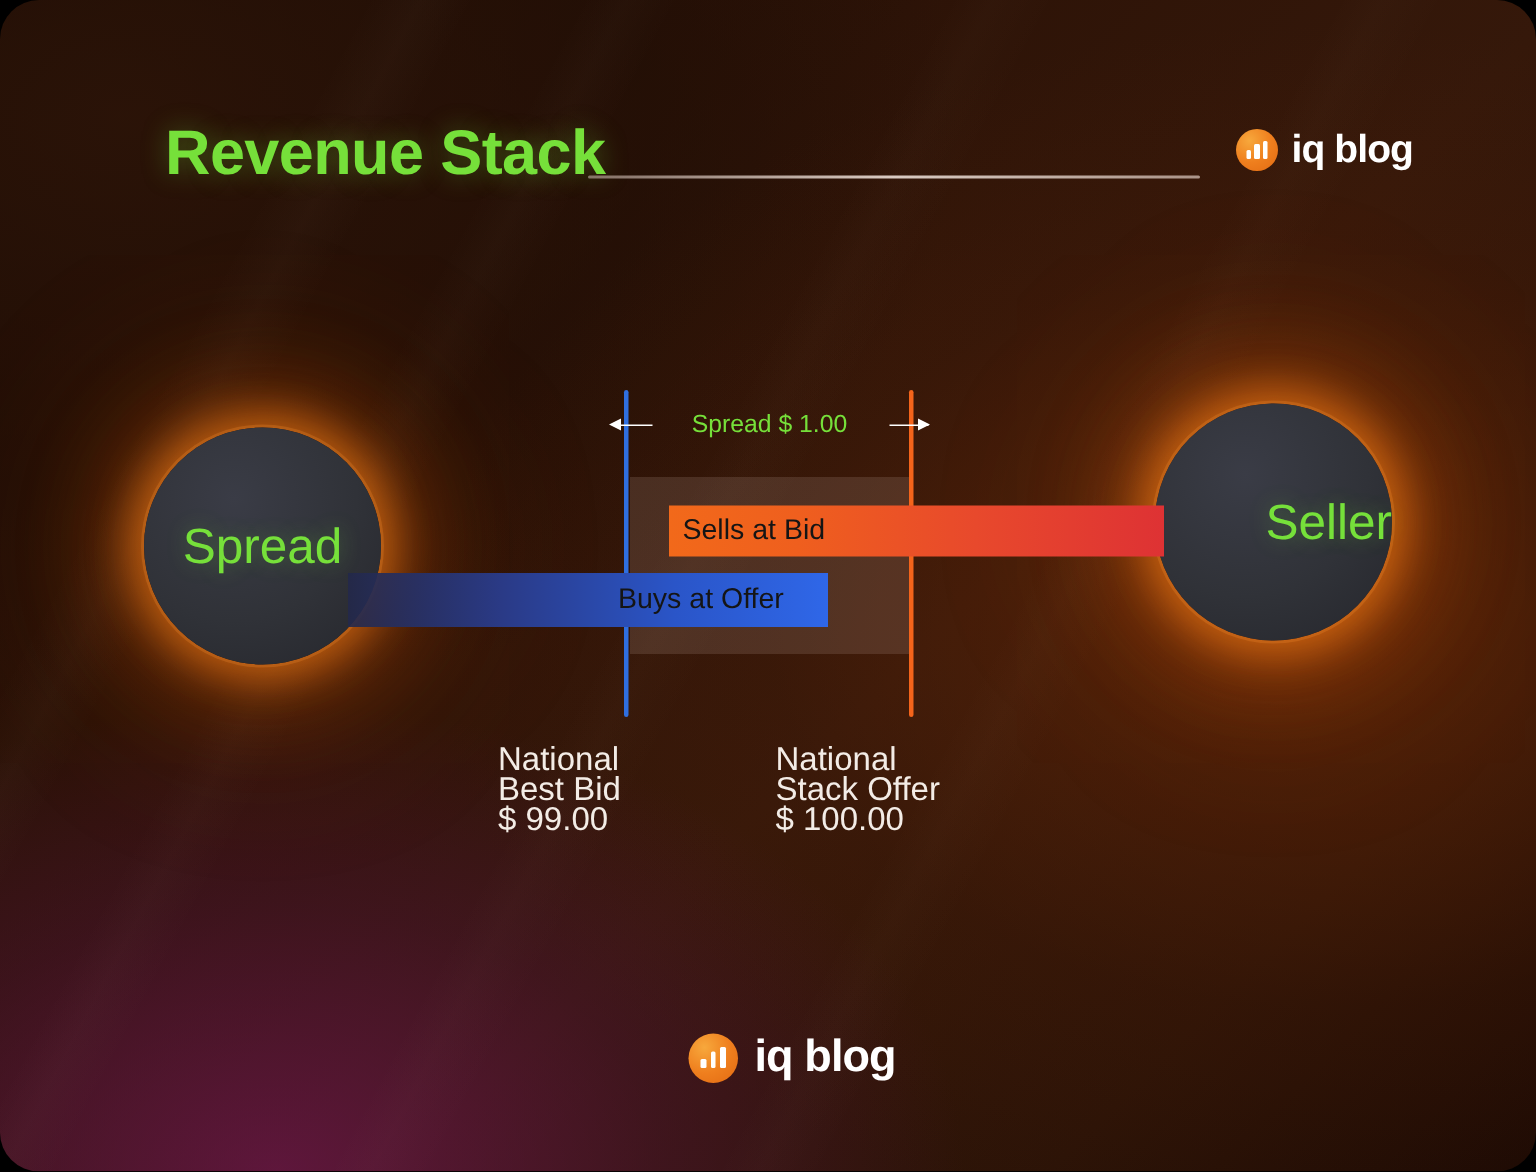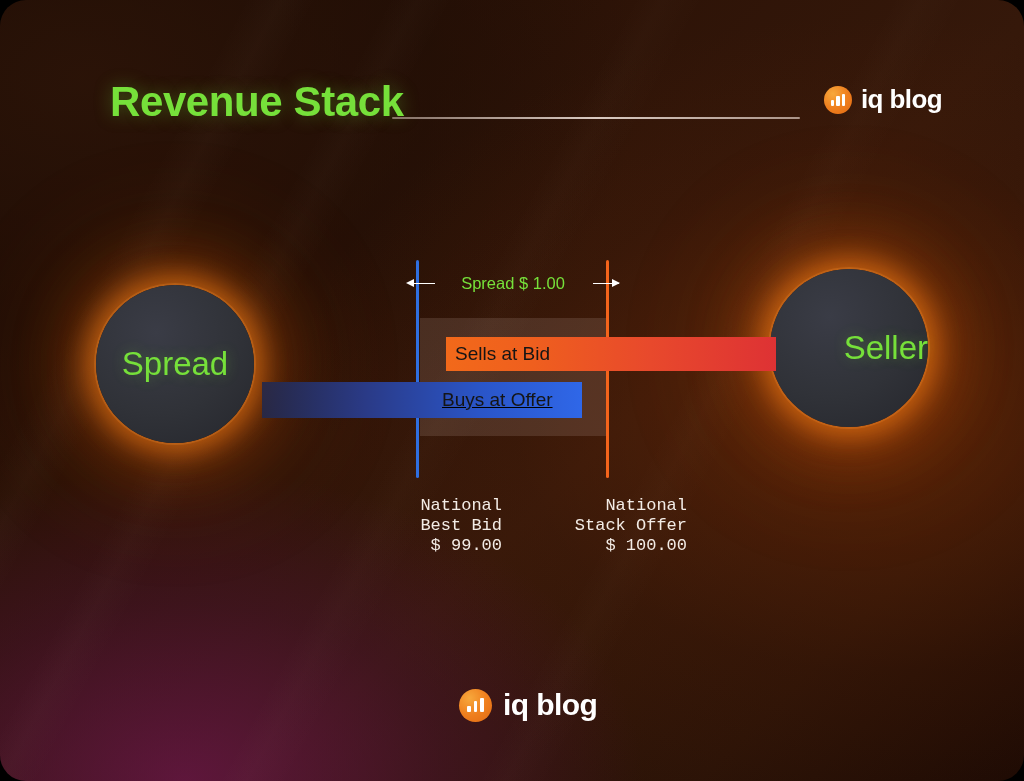--- a/index.html
+++ b/index.html
@@ -179,45 +179,43 @@
     align-items: center;
   }
   .flow-bar.sells {
     left: 446px;
     top: 337px;
     width: 330px;
     height: 34px;
     background: linear-gradient(90deg, #f2691a 0%, #ef5f1e 26%, #e8492c 62%, #de3234 100%);
   }
   .flow-bar.buys {
-    left: 262px;
+    left: 232px;
     top: 382px;
     width: 320px;
     height: 36px;
     background: linear-gradient(90deg, rgba(35,40,74,0.9) 0%, #2a3a86 32%, #2a55c8 68%, #2f67e8 100%);
-    text-decoration: underline;
   }
   .flow-label {
     font-size: 19px;
     color: #151515;
     white-space: nowrap;
   }
   .flow-bar.sells .flow-label { margin-left: 9px; }
   .flow-bar.buys  .flow-label { margin-left: 180px; }
 
   
   .price-caption {
     position: absolute;
     top: 496px;
     width: 170px;
-    text-align: right;
+    text-align: left;
     color: #f3ece6;
-    font-size: 17px;
+    font-size: 22px;
     line-height: 20px;
-    font-family: Liberation Mono, monospace;
   }
   .price-caption.bid   { left: 332px; }
   .price-caption.offer { left: 517px; }
   .price-caption .line { display: block; }
 </style>
 </head>
 <body>
 
 <div id="canvas">
 

